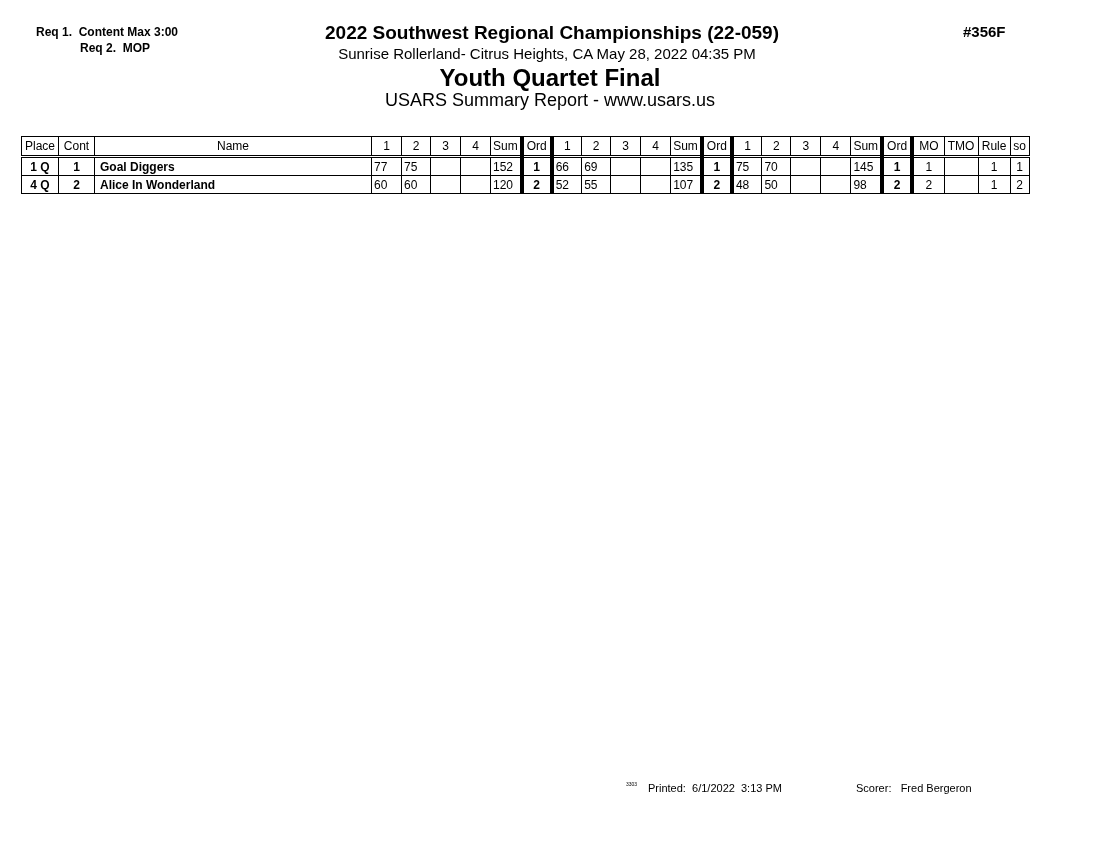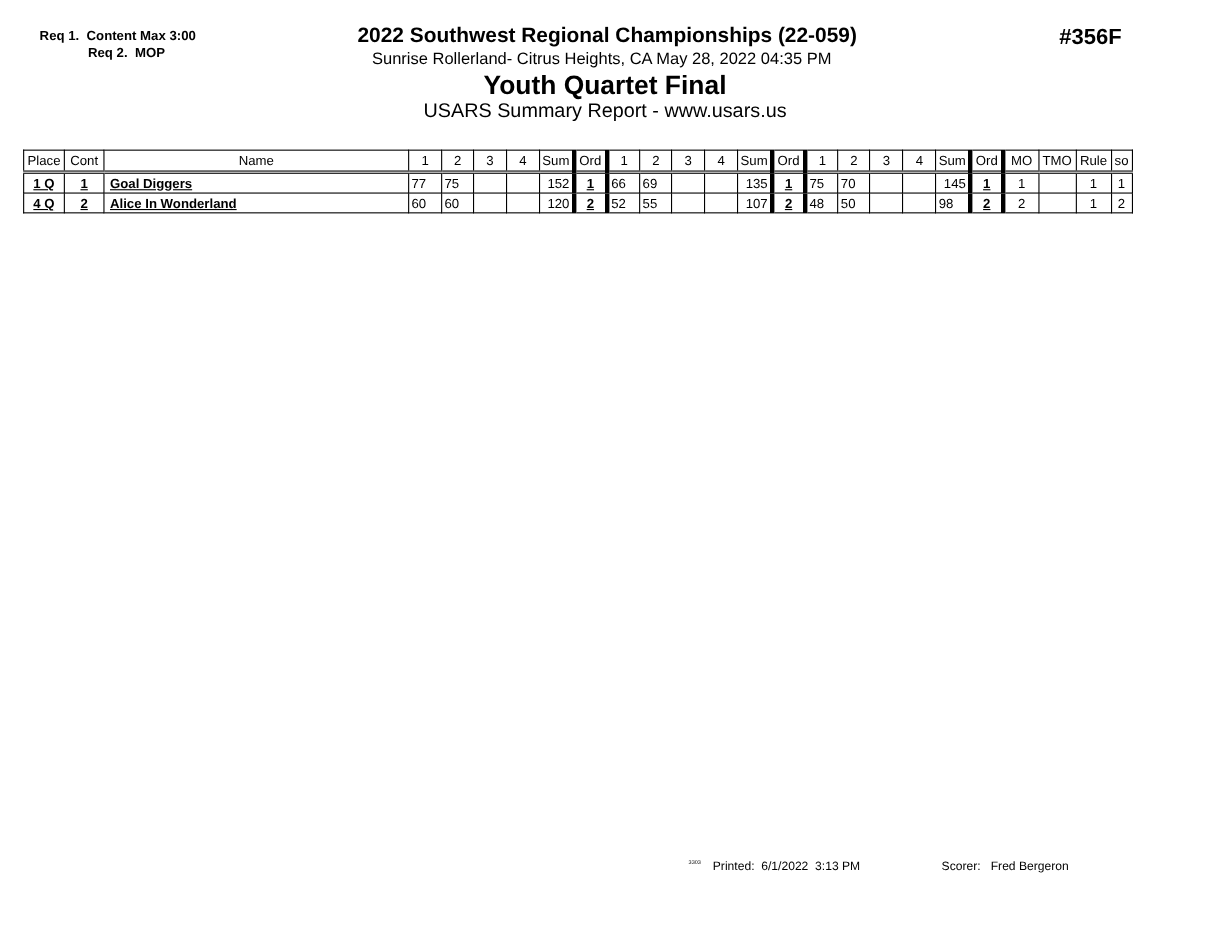--- a/index.html
+++ b/index.html
@@ -5,32 +5,32 @@
   html, body { margin: 0; padding: 0; background: #ffffff; }
   body { width: 1100px; height: 850px; position: relative; overflow: hidden;
          font-family: "Liberation Sans", sans-serif; color: #000; }
   .abs { position: absolute; }
   .req { left: 36px; font-size: 12px; line-height: 15px; font-weight: bold; }
   .title { left: 0; width: 1100px; text-align: center; }
   .t1 { top: 22px; font-size: 19px; font-weight: bold; left: 2px; }
   .t2 { top: 45px; font-size: 15px; left: -3px; }
   .t3 { top: 64px; font-size: 24px; font-weight: bold; }
   .t4 { top: 90px; font-size: 18px; }
-  .evno { left: 963px; top: 23px; font-size: 20px; font-weight: bold; }
+  .evno { left: 963px; top: 23px; font-size: 15px; font-weight: bold; }
 
   table.grid { position: absolute; left: 21px; top: 136px; border-collapse: collapse;
                font-size: 12px; table-layout: fixed; }
   table.grid td { border: 1px solid #000; padding: 0 2px; height: 18px; white-space: nowrap; overflow: hidden; }
   table.grid tr.judges td { height: 19px; font-size: 11px; vertical-align: top; padding-top: 1px; padding-left: 5px; }
   table.grid tr.judges td.blank { border: none; }
   table.grid tr.hdr td { border-bottom: 3px double #000; text-align: center; }
   table.grid td.l { text-align: left; }
-  table.grid td.r { text-align: right; }
+  table.grid td.r { text-align: left; }
   table.grid td.c { text-align: center; }
-  table.grid td.b { font-weight: bold; text-decoration: underline; }
+  table.grid td.b { font-weight: bold; }
   table.grid td.thick { border-right: 4px solid #000; }
   table.grid td.thickl { border-left: 4px solid #000; }
   table.grid tr.data td { height: 17px; }
 
   .foot { top: 782px; font-size: 11px; }
   .mark { left: 626px; top: 781px; font-size: 5px; letter-spacing: 0px; }
 </style>
 </head>
 <body>
 

